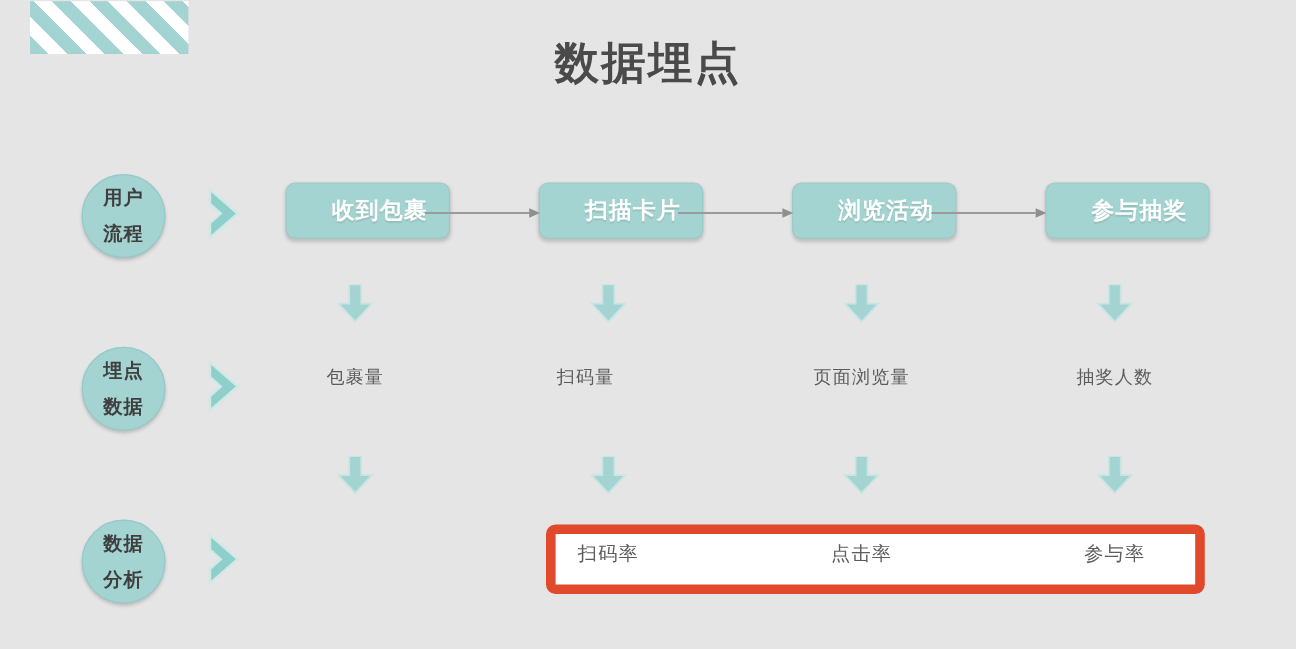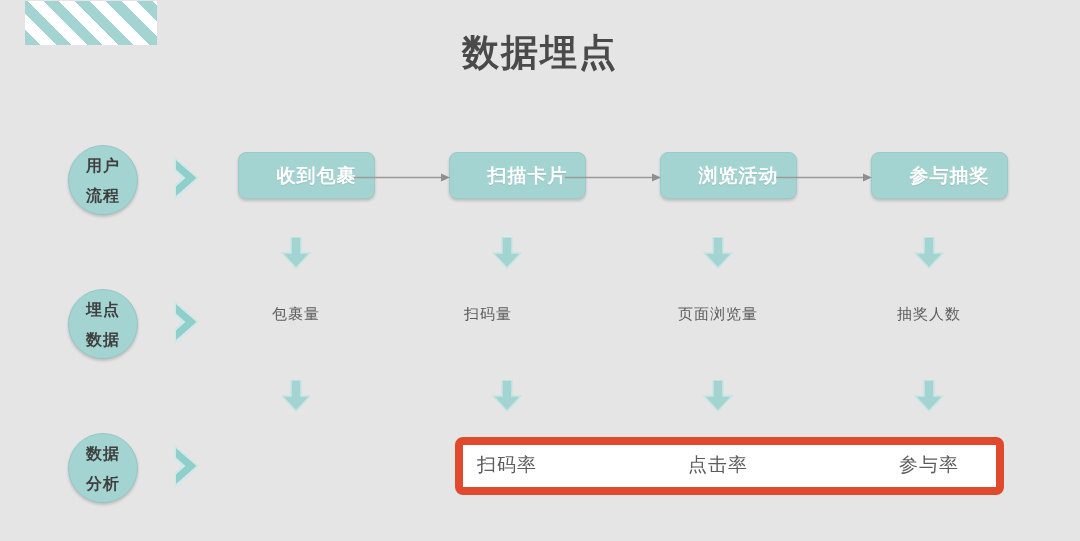--- a/index.html
+++ b/index.html
@@ -97,21 +97,21 @@
   .metric-3{left:849px;}
 
   
   .redbox{
     position:absolute;left:455px;top:4px;width:549px;height:58px;
     border:8px solid #e0492c;border-radius:8px;background:#ffffff;
     box-sizing:border-box;
   }
   .rate{
     position:absolute;top:19px;width:160px;text-align:center;
-    font-size:19px;color:#5c5c5c;letter-spacing:1px;
+    font-size:16px;color:#5c5c5c;letter-spacing:1px;
   }
   .rate-0{left:427px;}
   .rate-1{left:638px;}
   .rate-2{left:849px;}
 </style>
 </head>
 <body>
 
 <div class="slide">
 

